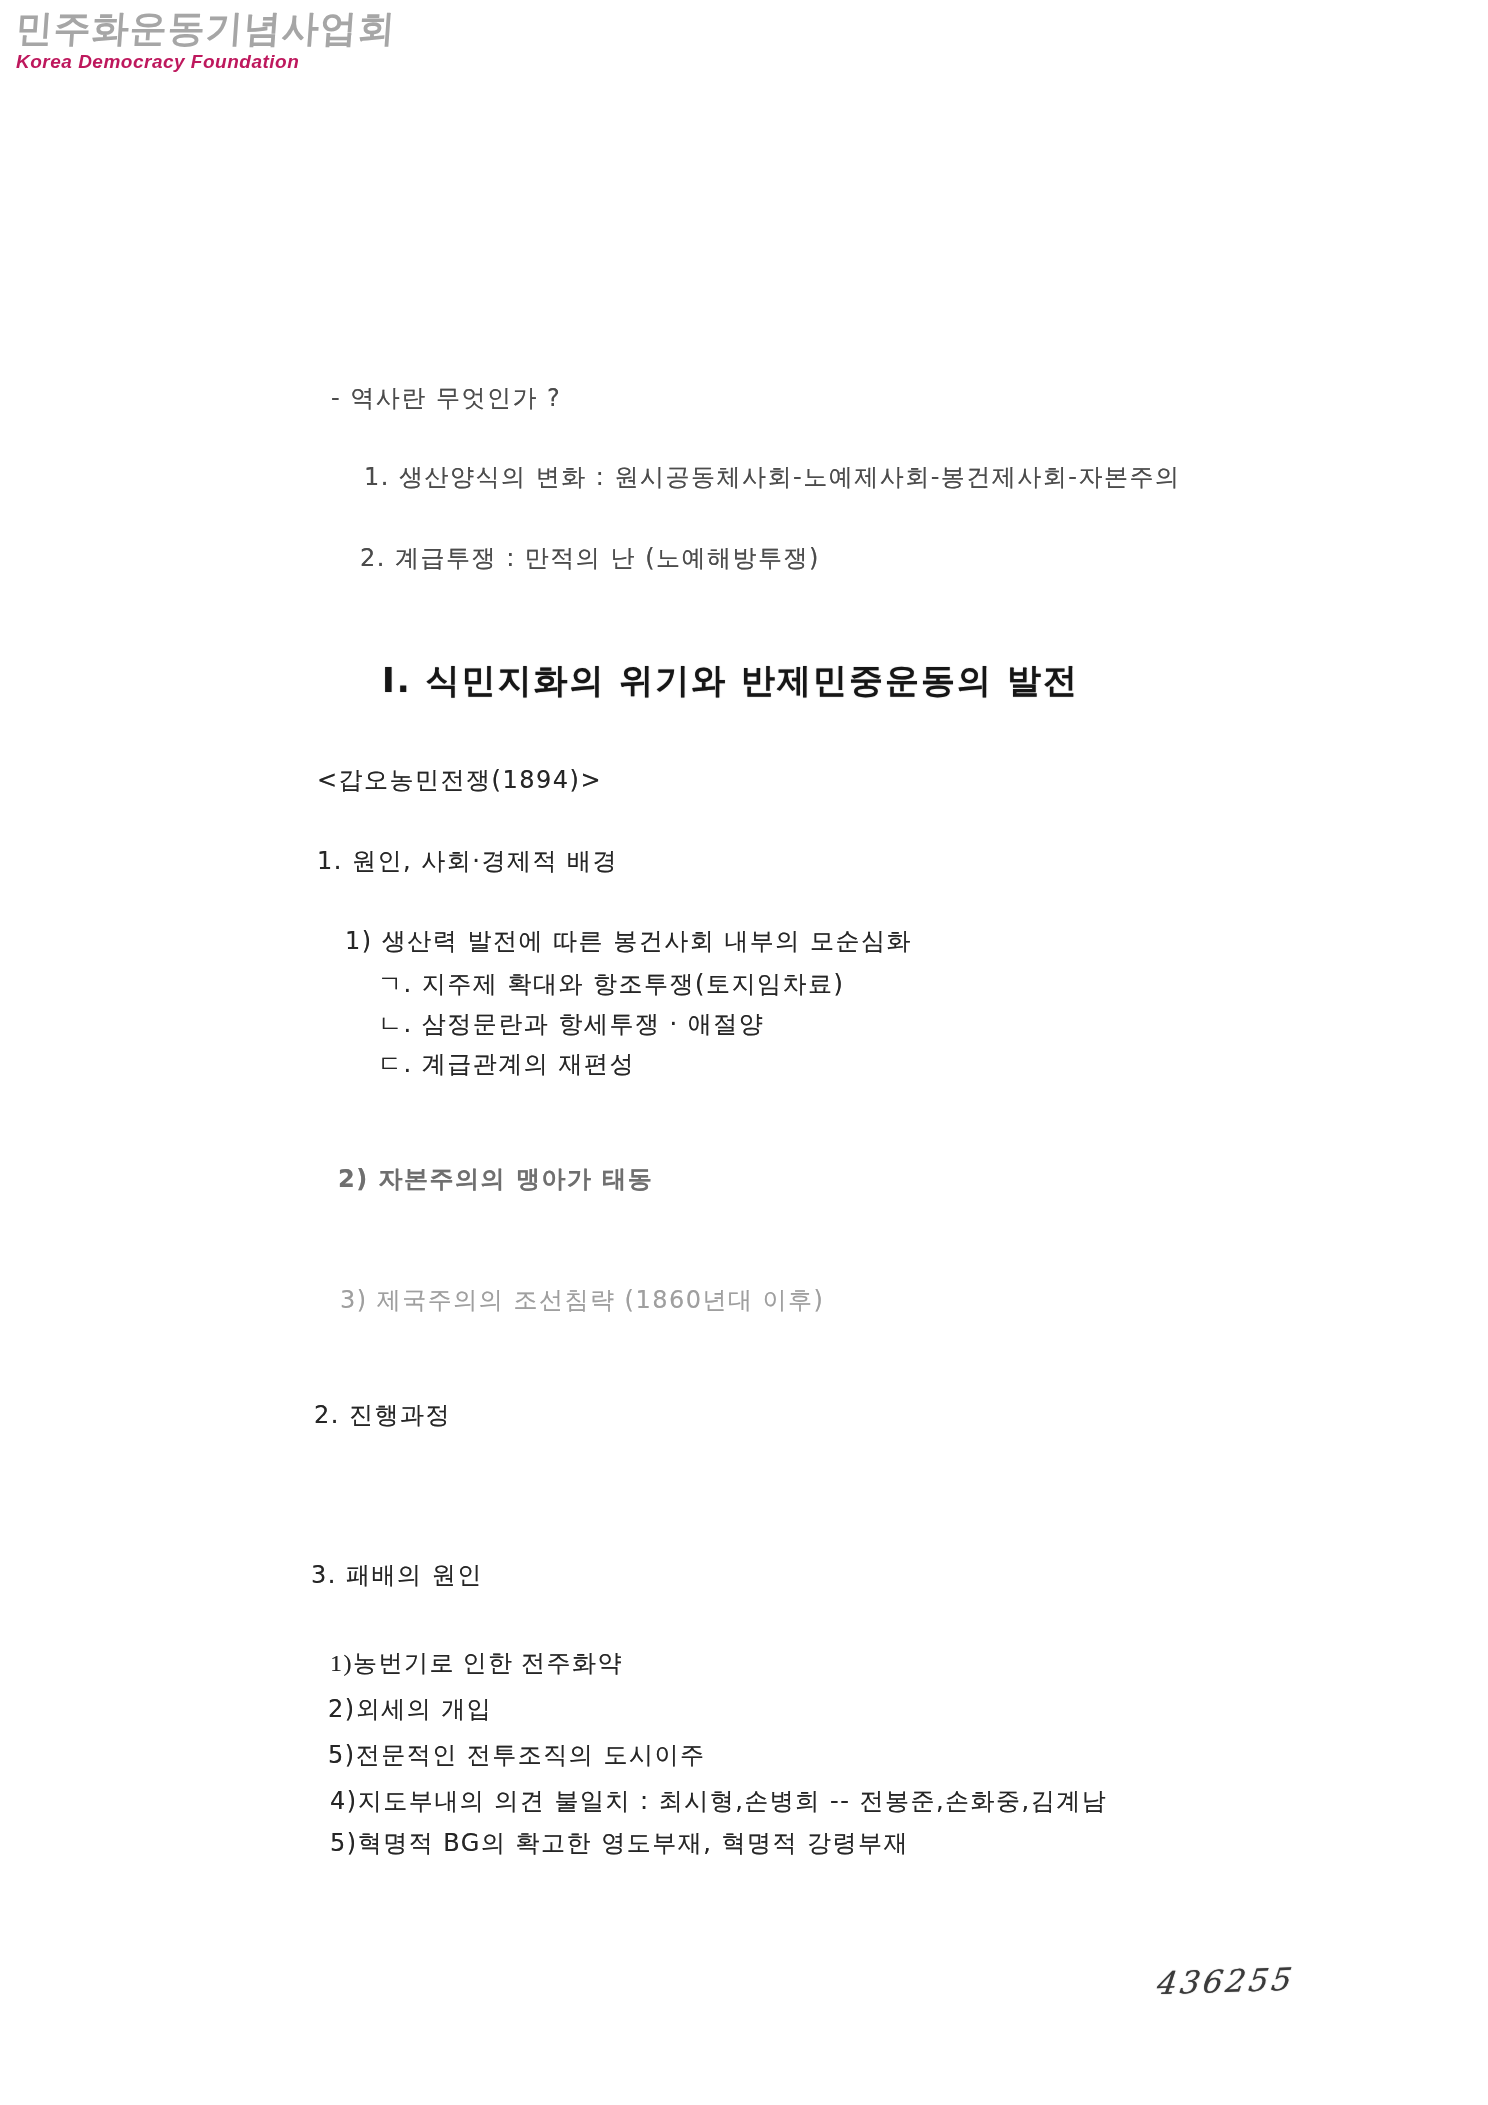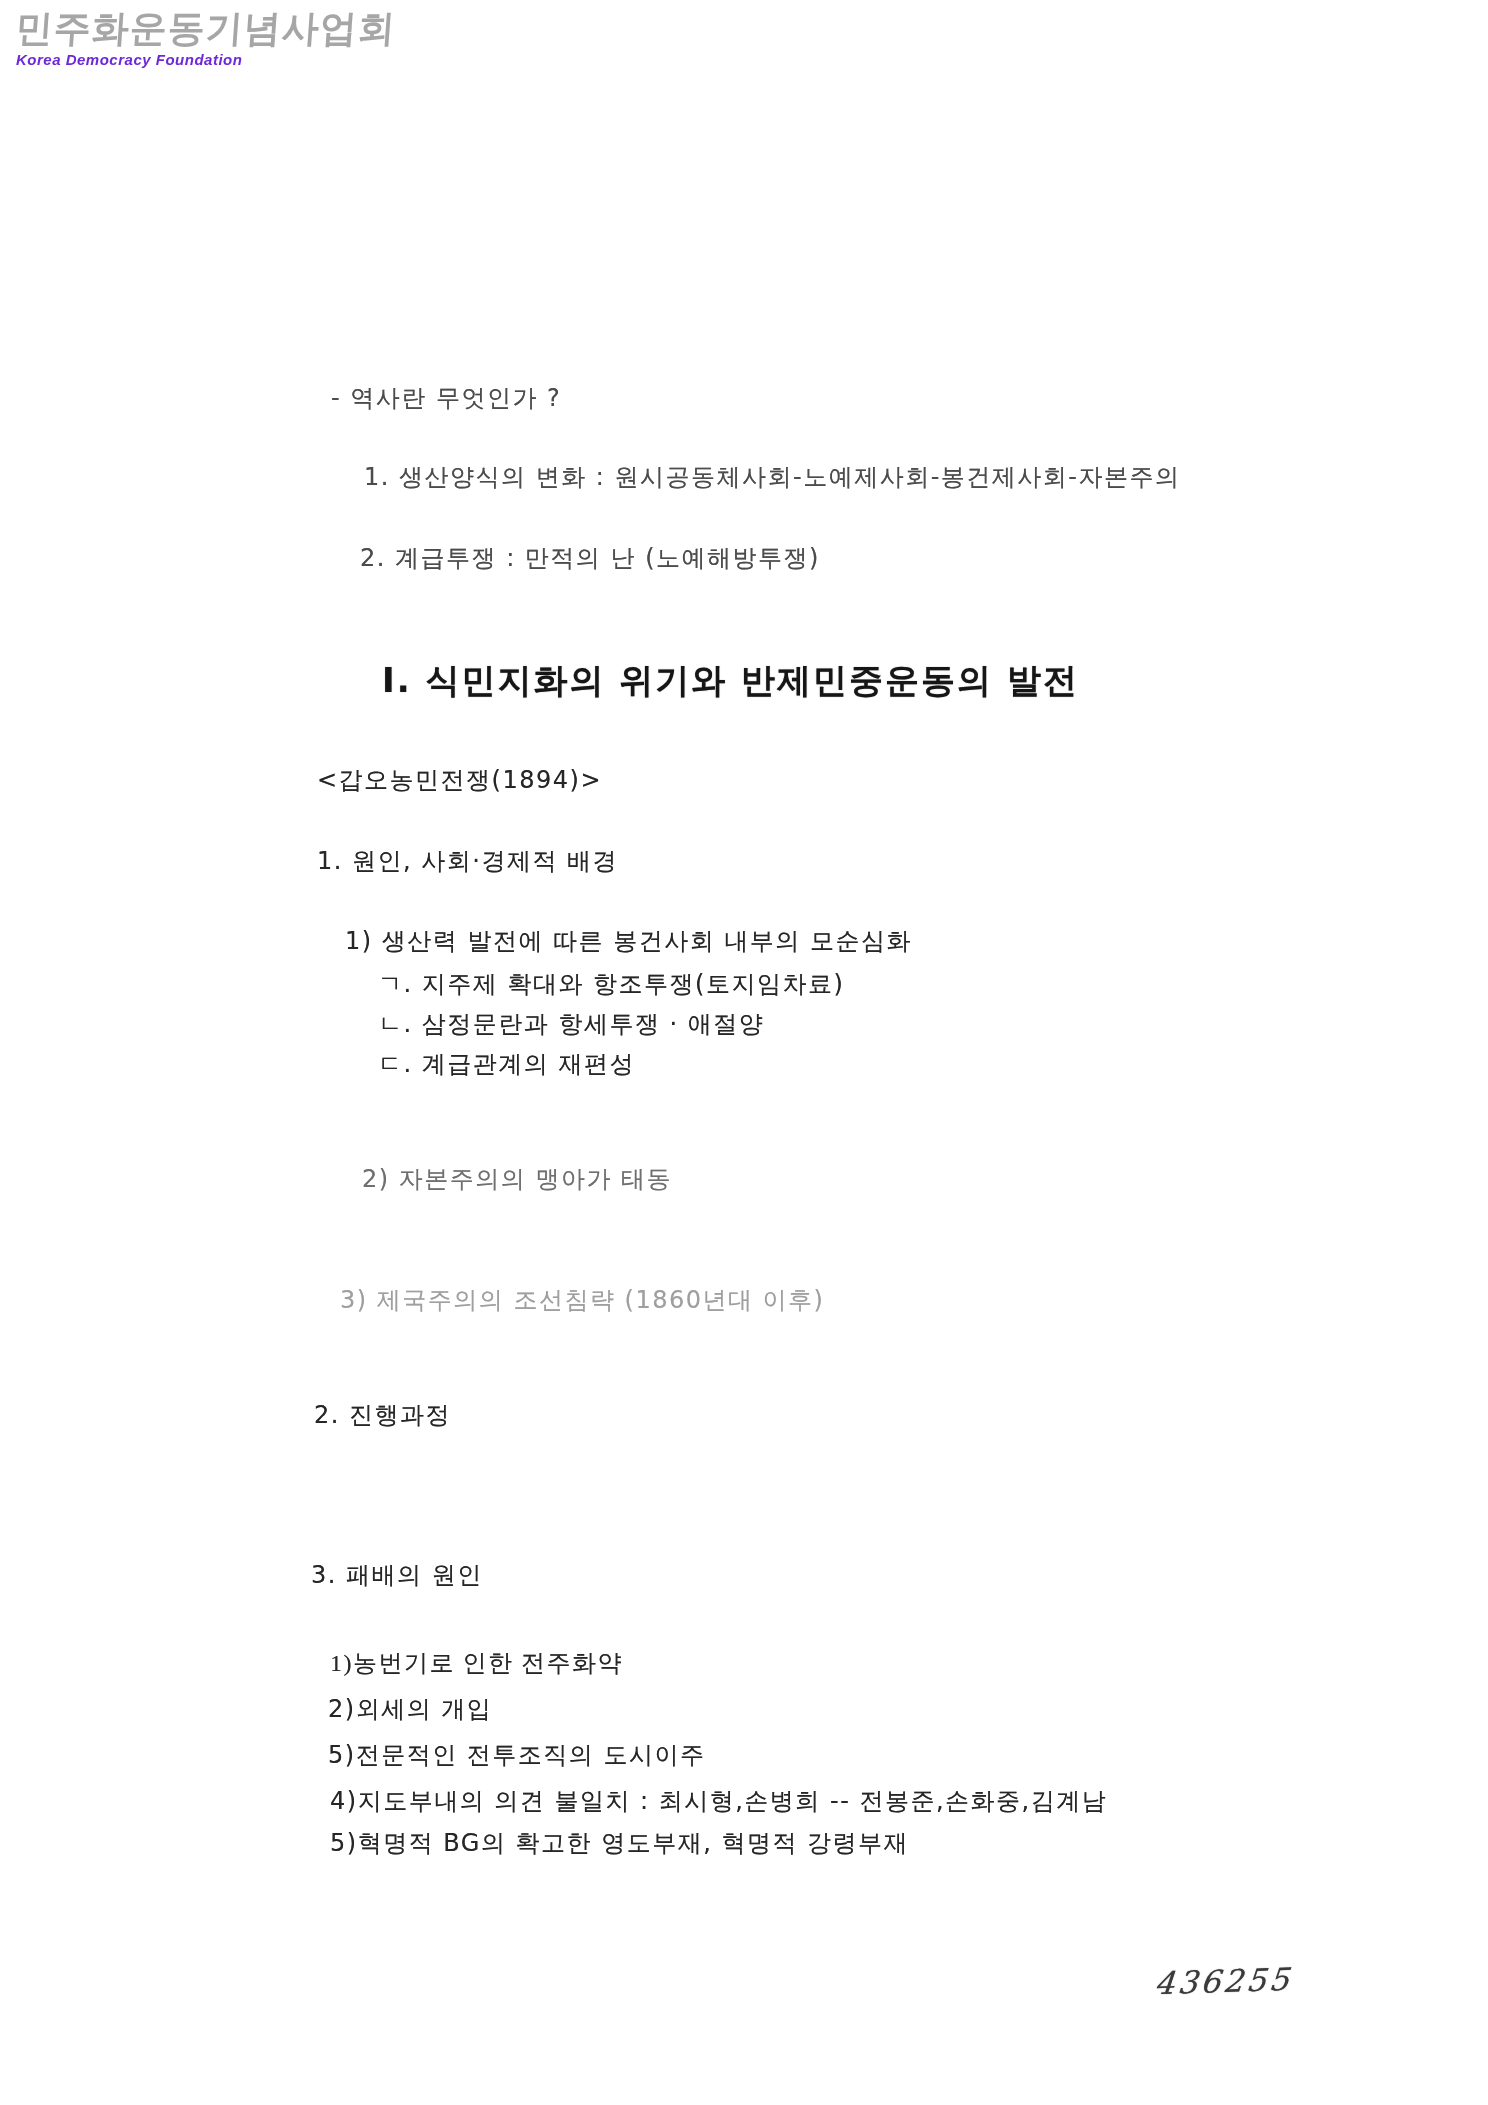--- a/index.html
+++ b/index.html
@@ -28,24 +28,24 @@
     font-weight: bold;
     color: #a6a6a6;
     letter-spacing: 1px;
     transform: skewX(-4deg);
     line-height: 1.1;
     font-family: "DejaVu Serif", serif;
   }
   .logo-en {
     display: block;
     margin-top: 2px;
-    font-size: 15px;
+    font-size: 19px;
     font-weight: bold;
     font-style: italic;
-    color: #6d28d9;
+    color: #be185d;
     letter-spacing: 0.5px;
     font-family: "Liberation Sans", sans-serif;
   }
   
   .tw {
     position: absolute;
     white-space: pre;
     color: #262626;
     font-size: 24px;
     letter-spacing: 1.5px;
@@ -108,21 +108,21 @@
 
   <div class="tw" style="left:317px; top:764px;">&lt;갑오농민전쟁(1894)&gt;</div>
 
   <div class="tw" style="left:317px; top:845px;">1. 원인, 사회·경제적 배경</div>
 
   <div class="tw" style="left:345px; top:925px;">1) 생산력 발전에 따른 봉건사회 내부의 모순심화</div>
   <div class="tw" style="left:378px; top:968px;">ㄱ. 지주제 확대와 항조투쟁(토지임차료)</div>
   <div class="tw" style="left:378px; top:1008px;">ㄴ. 삼정문란과 항세투쟁 · 애절양</div>
   <div class="tw" style="left:378px; top:1048px;">ㄷ. 계급관계의 재편성</div>
 
-  <div class="tw faint" style="left:362px; top:1163px;">2) 자본주의의 맹아가 태동</div>
+  <div class="tw faint" style="left:338px; top:1163px;font-weight:bold;">2) 자본주의의 맹아가 태동</div>
 
   <div class="tw vfaint" style="left:340px; top:1284px;">3) 제국주의의 조선침략 (1860년대 이후)</div>
 
   <div class="tw" style="left:314px; top:1399px;">2. 진행과정</div>
 
   <div class="tw" style="left:311px; top:1559px;">3. 패배의 원인</div>
 
   <div class="tw" style="left:330px; top:1647px;font-family:Liberation Serif, serif;">1)농번기로 인한 전주화약</div>
   <div class="tw" style="left:328px; top:1693px;">2)외세의 개입</div>
   <div class="tw" style="left:328px; top:1739px;">5)전문적인 전투조직의 도시이주</div>

